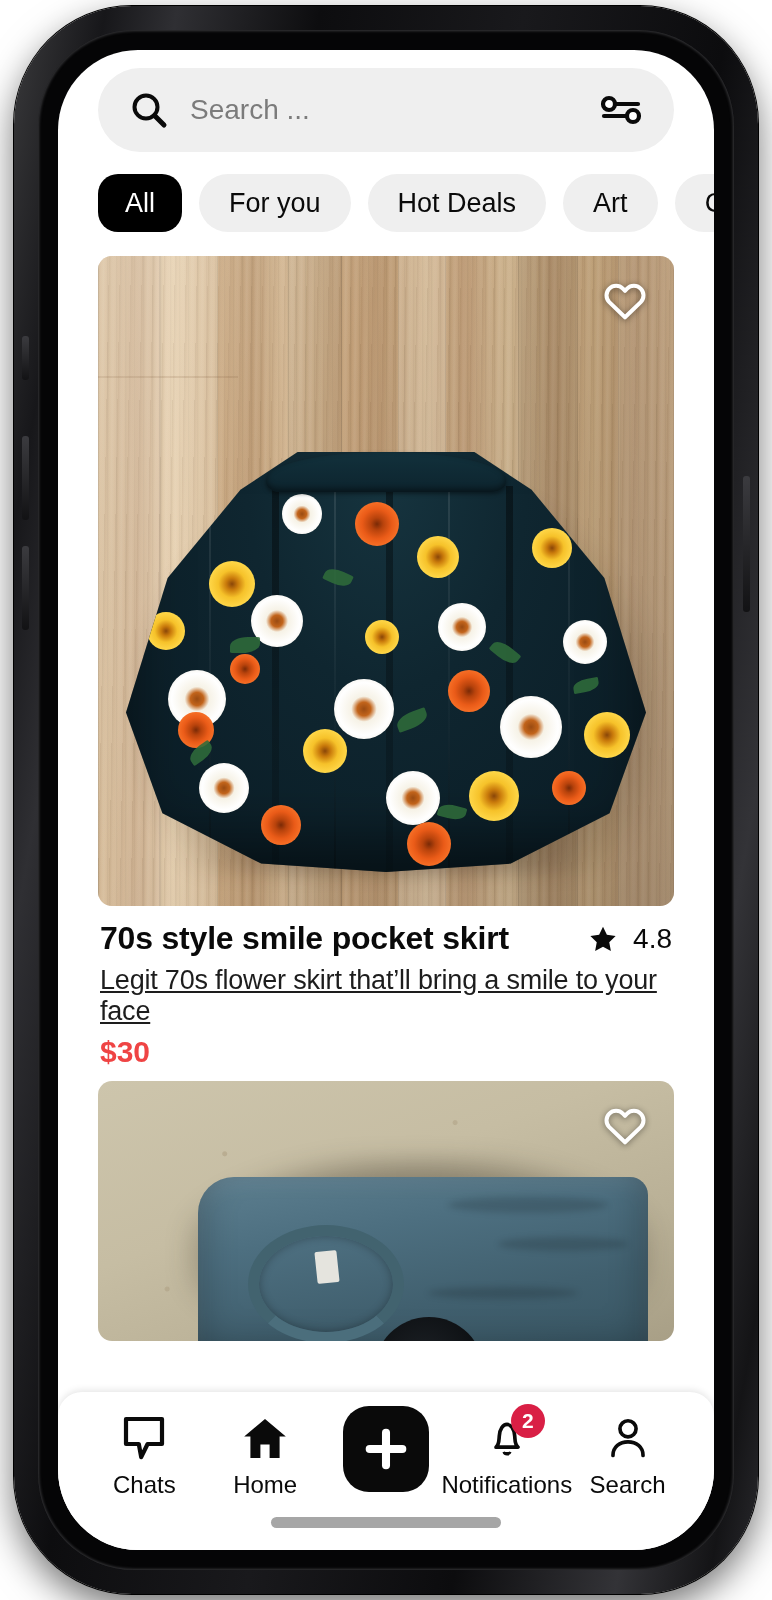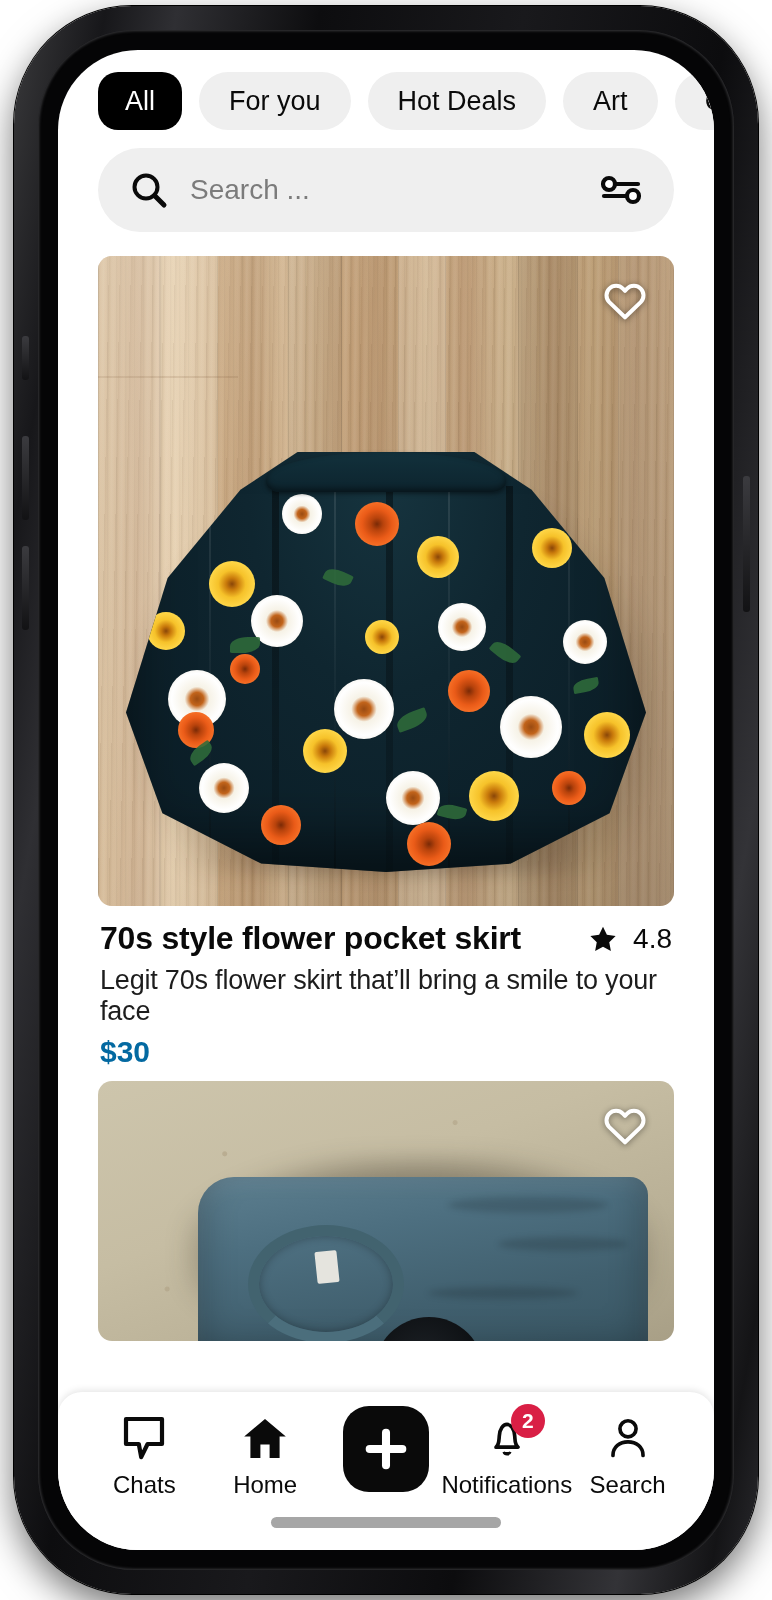--- a/index.html
+++ b/index.html
@@ -241,22 +241,22 @@
     position:absolute; background:rgba(0,0,0,.14); border-radius:50%;
     filter:blur(3px);
   }
 
   
   .card-info{ padding:14px 2px 0 2px; }
   .title-row{ display:flex; align-items:center; justify-content:space-between; }
   .card-title{ font-size:32px; font-weight:bold; color:#0a0a0a; letter-spacing:-.2px; }
   .rating{ display:flex; align-items:center; gap:15px; }
   .rating-value{ font-size:28px; color:#0a0a0a; }
-  .card-desc{ margin-top:8px; font-size:27px; color:#1d1d1d; letter-spacing:-.2px; }
-  .card-price{ margin-top:8px; font-size:30px; font-weight:bold; color:#0369a1; }
+  .card-desc{ margin-top:8px; font-size:27px; color:#1d1d1d; letter-spacing:-.2px;text-decoration:underline; }
+  .card-price{ margin-top:8px; font-size:30px; font-weight:bold; color:#ef4444; }
 
   
   #bottom-nav{
     position:absolute; left:0; right:0; bottom:0; height:158px;
     background:#ffffff;
     border-top-left-radius:24px; border-top-right-radius:24px;
     box-shadow:0 -2px 7px rgba(0,0,0,.10);
     display:flex; align-items:flex-start; justify-content:space-around;
     padding:20px 26px 0 26px;
   }
@@ -288,41 +288,41 @@
 
 <div id="phone-frame">
   <div class="side-btn" id="btn-silent"></div>
   <div class="side-btn" id="btn-volup"></div>
   <div class="side-btn" id="btn-voldn"></div>
   <div class="side-btn" id="btn-power"></div>
   <div id="frame-inner-ring"></div>
 
   <div id="screen">
 
-
-    <div id="chips-row">
-      <div class="chip active">All</div>
-      <div class="chip">For you</div>
-      <div class="chip">Hot Deals</div>
-      <div class="chip">Art</div>
-      <div class="chip">Chirop</div>
-    </div>
 
     <div id="search-bar">
       <svg width="38" height="38" viewBox="0 0 38 38">
         <circle cx="16" cy="16" r="11.5" stroke="#0a0a0a" stroke-width="4" fill="none"></circle>
         <line x1="24.5" y1="24.5" x2="34" y2="34" stroke="#0a0a0a" stroke-width="5" stroke-linecap="round"></line>
       </svg>
       <div id="search-input-text">Search ...</div>
       <svg width="42" height="30" viewBox="0 0 42 30">
         <line x1="14" y1="9" x2="38" y2="9" stroke="#0a0a0a" stroke-width="4.2" stroke-linecap="round"></line>
         <line x1="4" y1="21" x2="28" y2="21" stroke="#0a0a0a" stroke-width="4.2" stroke-linecap="round"></line>
         <circle cx="9" cy="9" r="6" stroke="#0a0a0a" stroke-width="4.2" fill="#fff"></circle>
         <circle cx="33" cy="21" r="6" stroke="#0a0a0a" stroke-width="4.2" fill="#fff"></circle>
       </svg>
+    </div>
+
+    <div id="chips-row">
+      <div class="chip active">All</div>
+      <div class="chip">For you</div>
+      <div class="chip">Hot Deals</div>
+      <div class="chip">Art</div>
+      <div class="chip">Chirop</div>
     </div>
 
     <div id="feed">
 
       <div class="card">
         <div class="card-media">
           <div class="wood">
             <div class="plank" style="left:0;width:62px;background:rgba(255,255,255,.18);"></div>
             <div class="plank" style="left:62px;width:58px;background:rgba(255,250,235,.24);"></div>
             <div class="plank" style="left:190px;width:54px;background:rgba(0,0,0,.05);"></div>
@@ -385,21 +385,21 @@
             <div id="waistband"></div>
           </div>
 
           <svg class="heart-btn" viewBox="0 0 24 24">
             <path d="M12 20.5 3.8 12.6a5 5 0 1 1 7.1-7.05l1.1 1.1 1.1-1.1a5 5 0 1 1 7.1 7.05Z" fill="none" stroke="#ffffff" stroke-width="2.1" stroke-linejoin="round"></path>
           </svg>
         </div>
 
         <div class="card-info">
           <div class="title-row">
-            <div class="card-title">70s style flower pocket skirt</div>
+            <div class="card-title">70s style smile pocket skirt</div>
             <div class="rating">
               <svg width="30" height="30" viewBox="0 0 24 24">
                 <path d="M12 2.2 15.1 8.6 22.1 9.6 17 14.5 18.3 21.5 12 18.2 5.7 21.5 7 14.5 1.9 9.6 8.9 8.6Z" fill="#0a0a0a"></path>
               </svg>
               <span class="rating-value">4.8</span>
             </div>
           </div>
           <div class="card-desc">Legit 70s flower skirt that’ll bring a smile to your face</div>
           <div class="card-price">$30</div>
         </div>

